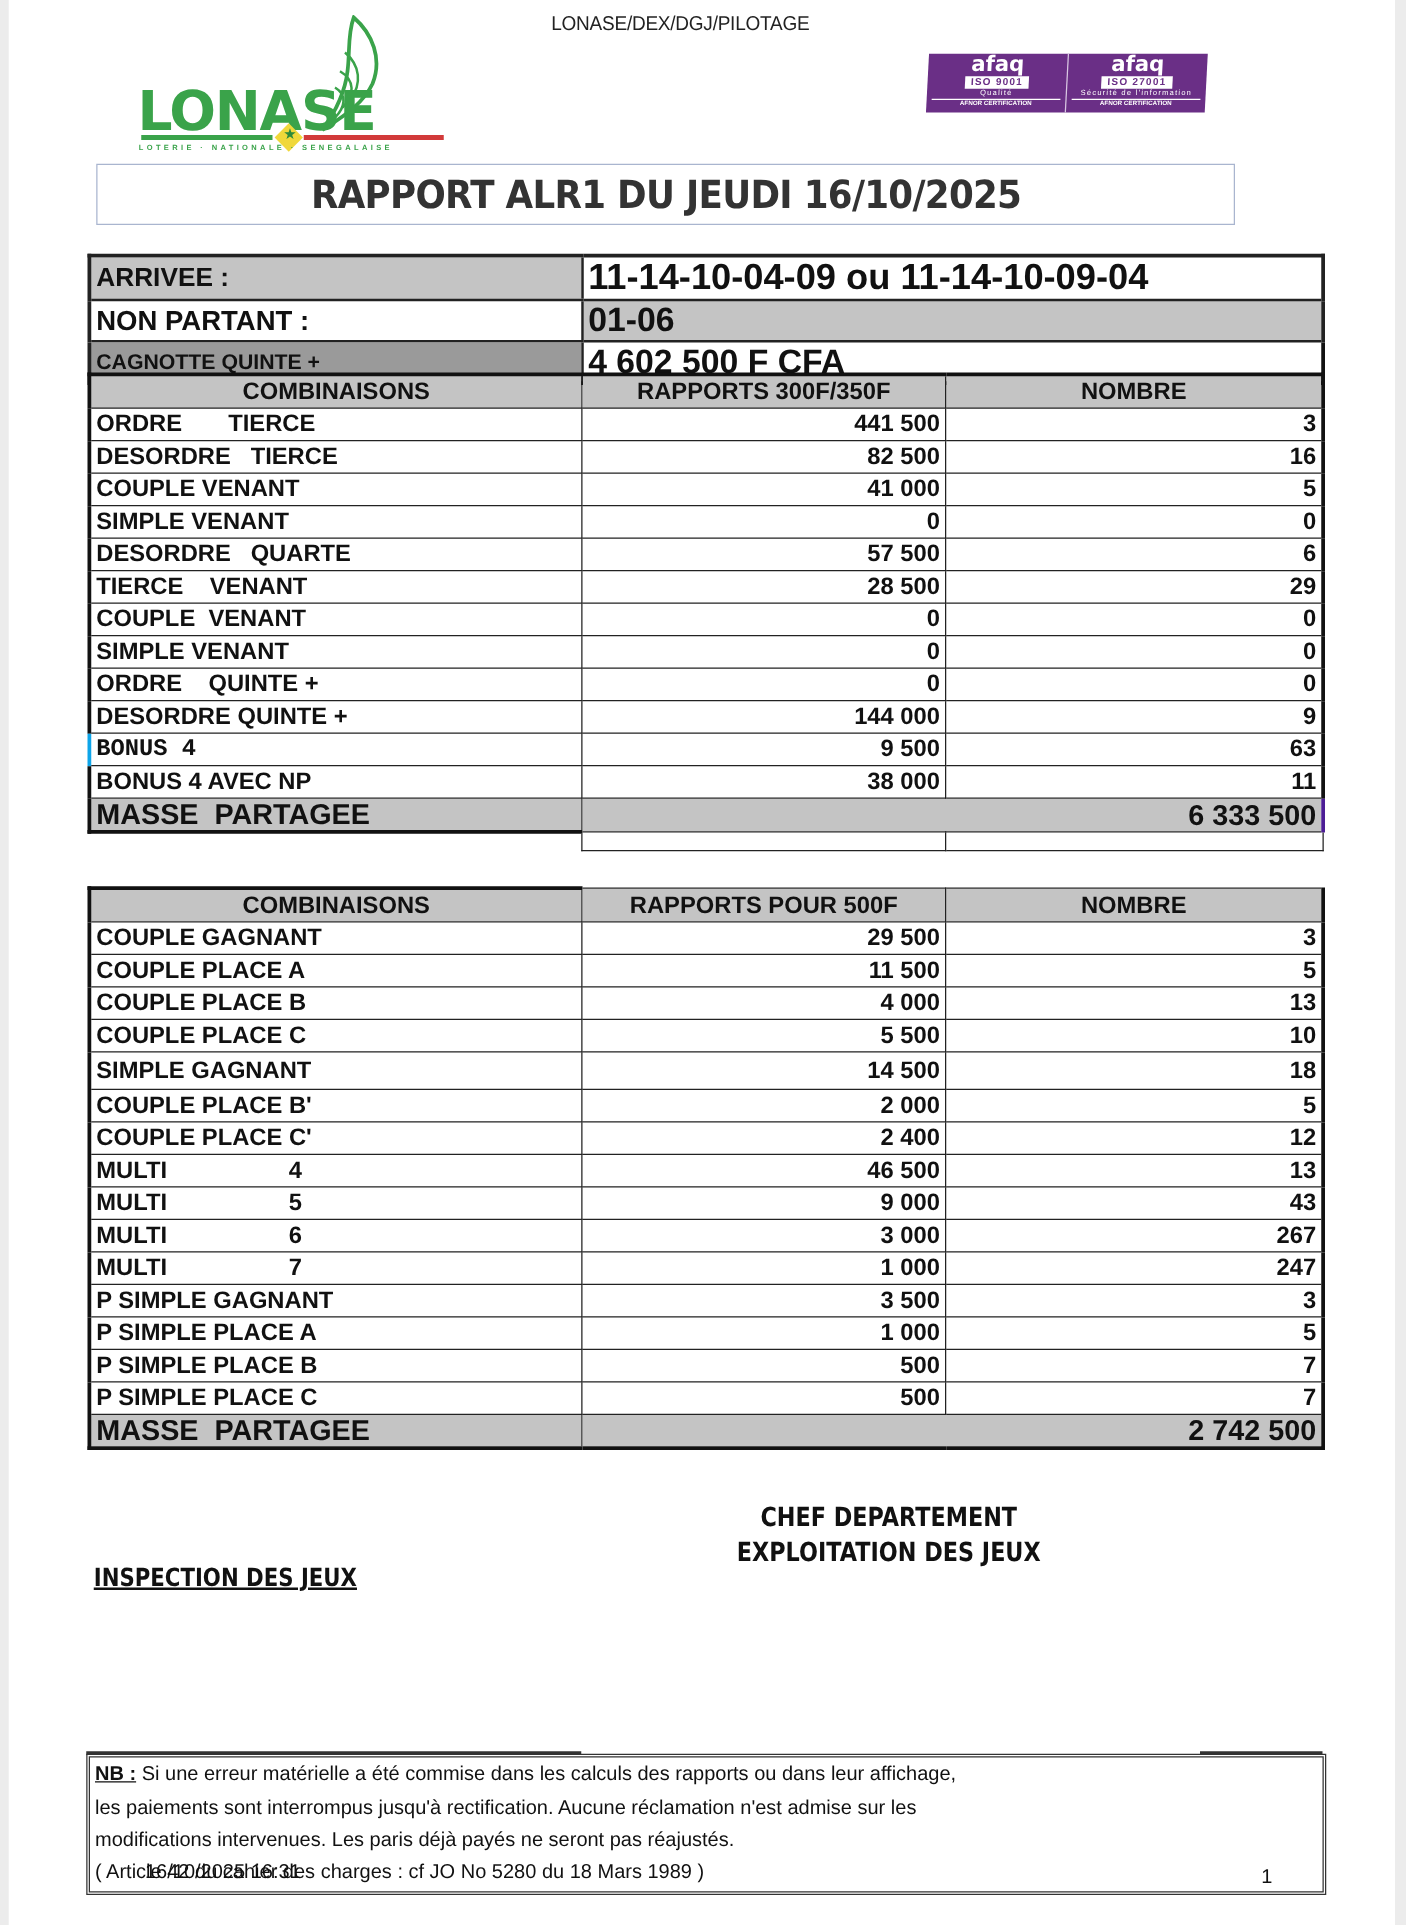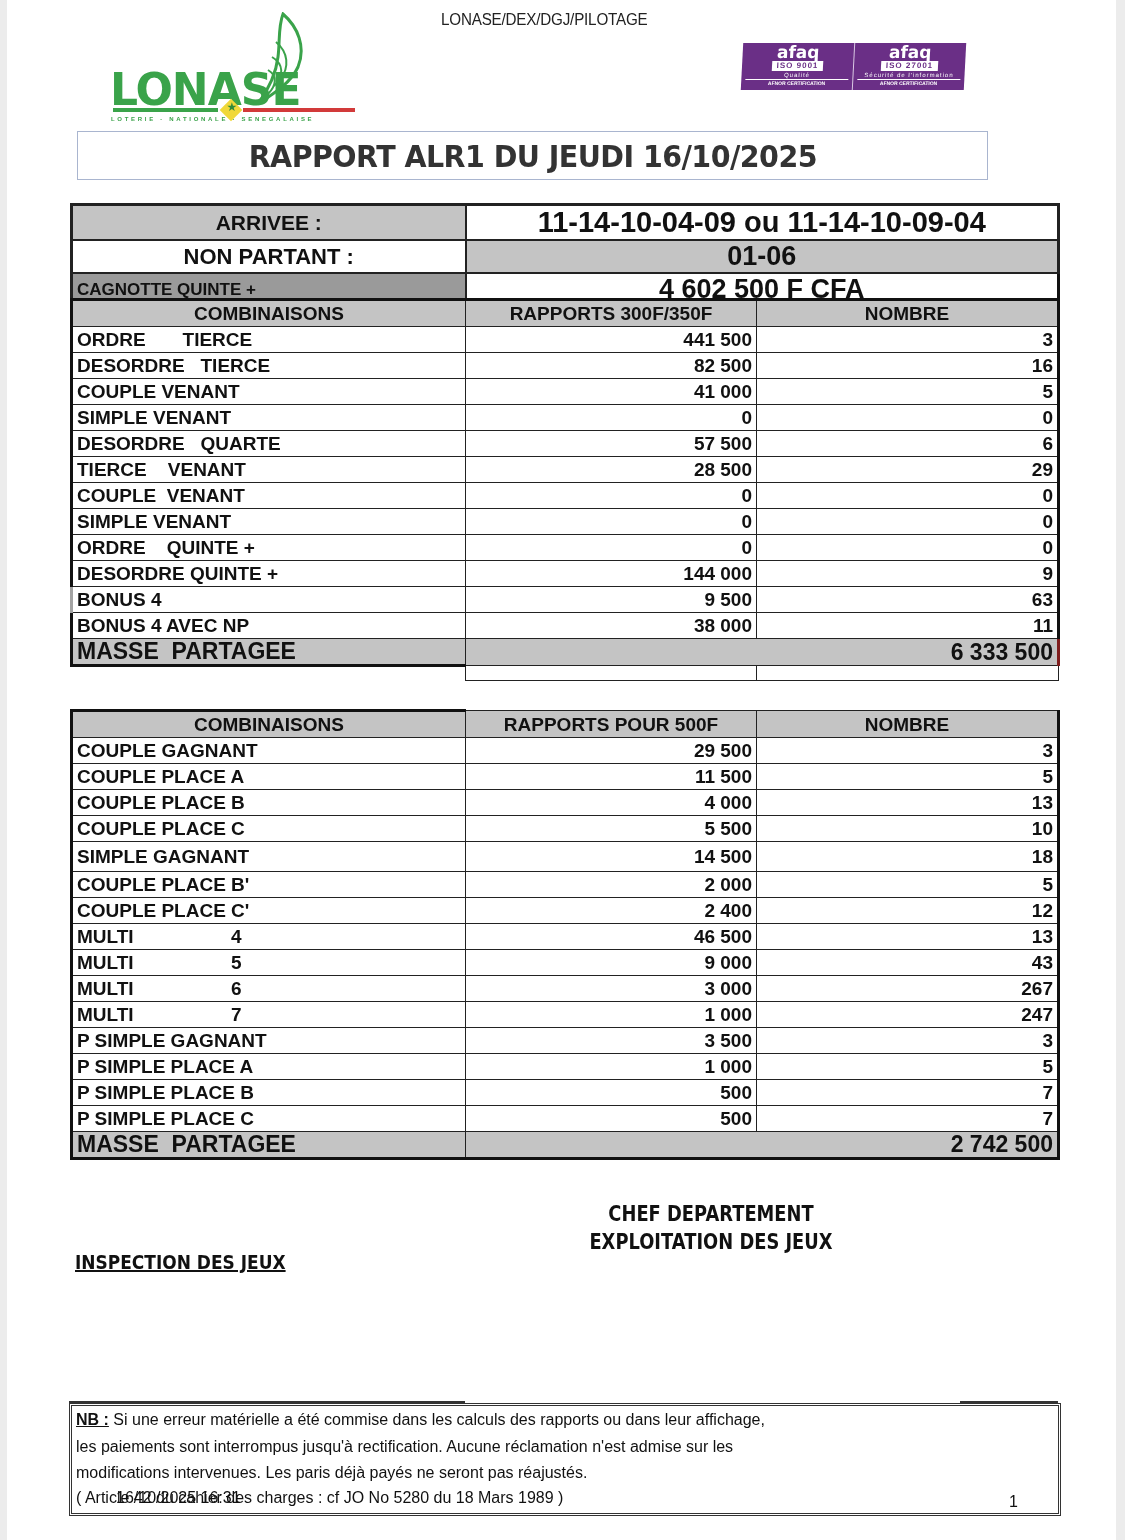--- a/index.html
+++ b/index.html
@@ -34,21 +34,21 @@
   .afaq-cert { font-size: 5px; line-height: 7px; font-weight: bold; border-top: 1px solid #fff; width: 92%; text-align: center; }
 
   .title-box { left: 77px; top: 131px; width: 909px; height: 47px; border: 1px solid #a9b5cf; display: flex; align-items: center; justify-content: center; }
   .title-text { font-size: 31px; font-weight: bold; color: #333; font-family: "DejaVu Sans", sans-serif; letter-spacing: -0.6px; transform: scaleX(0.92); }
 
   
   table.grid { position: absolute; border-collapse: collapse; table-layout: fixed; }
   table.grid td { border: 1px solid #222; padding: 0 4px; font-weight: bold; color: #111; white-space: nowrap; overflow: hidden; }
   .gray { background: #c4c4c4; }
   .dgray { background: #9a9a9a; }
-  .center { text-align: center; margin-top: 48px; }
+  .center { text-align: left; margin-top: 48px; }
   .right { text-align: right; }
   .left { text-align: left; }
   .lbl { font-size: 22px; }
   .big { font-size: 29px; }
   .med { font-size: 27px; }
   .hdr { font-size: 19px; text-align: center; }
   .row td { height: 25px; font-size: 19px; line-height: 25px; }
   .masse td { font-size: 23px; height: 25px; line-height: 25px; }
   .thick { border: 3px solid #111; }
   .multi-num { display: inline-block; width: 108px; text-align: right; }
@@ -184,32 +184,32 @@
         <td style="border-left:3px solid #111; white-space:pre;">ORDRE    QUINTE +</td>
         <td class="right">0</td>
         <td class="right" style="border-right:3px solid #111;">0</td>
       </tr>
   <tr class="row">
         <td style="border-left:3px solid #111; white-space:pre;">DESORDRE QUINTE +</td>
         <td class="right">144 000</td>
         <td class="right" style="border-right:3px solid #111;">9</td>
       </tr>
   <tr class="row">
-        <td style="border-left:3px solid #a3a3a3; white-space:pre;">BONUS 4</td>
+        <td style="border-left:3px solid #0ea5e9; white-space:pre;font-family:Liberation Mono, monospace;">BONUS 4</td>
         <td class="right">9 500</td>
         <td class="right" style="border-right:3px solid #111;">63</td>
       </tr>
   <tr class="row">
         <td style="border-left:3px solid #111; white-space:pre;">BONUS 4 AVEC NP</td>
         <td class="right">38 000</td>
         <td class="right" style="border-right:3px solid #111;">11</td>
       </tr>
   <tr class="masse gray">
     <td style="border-left:3px solid #111; border-bottom:3px solid #111; white-space:pre;">MASSE  PARTAGEE</td>
-    <td colspan="2" class="right" style="border-right:3px solid #7f1d1d;">6 333 500</td>
+    <td colspan="2" class="right" style="border-right:3px solid #4c1d95;">6 333 500</td>
   </tr>
   <tr style="height:15px">
     <td style="border:none;"></td>
     <td></td>
     <td style="border-right:1px solid #222;"></td>
   </tr>
 </tbody>
   </table>
 
 <table class="grid" style="left:70px; top:709px; width:987px;">

